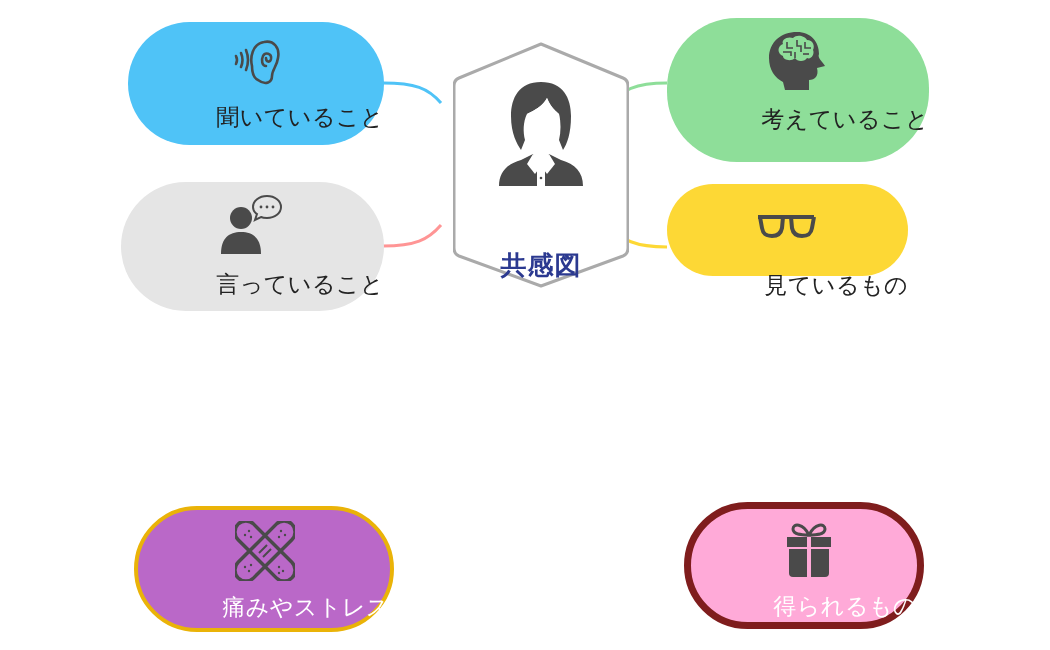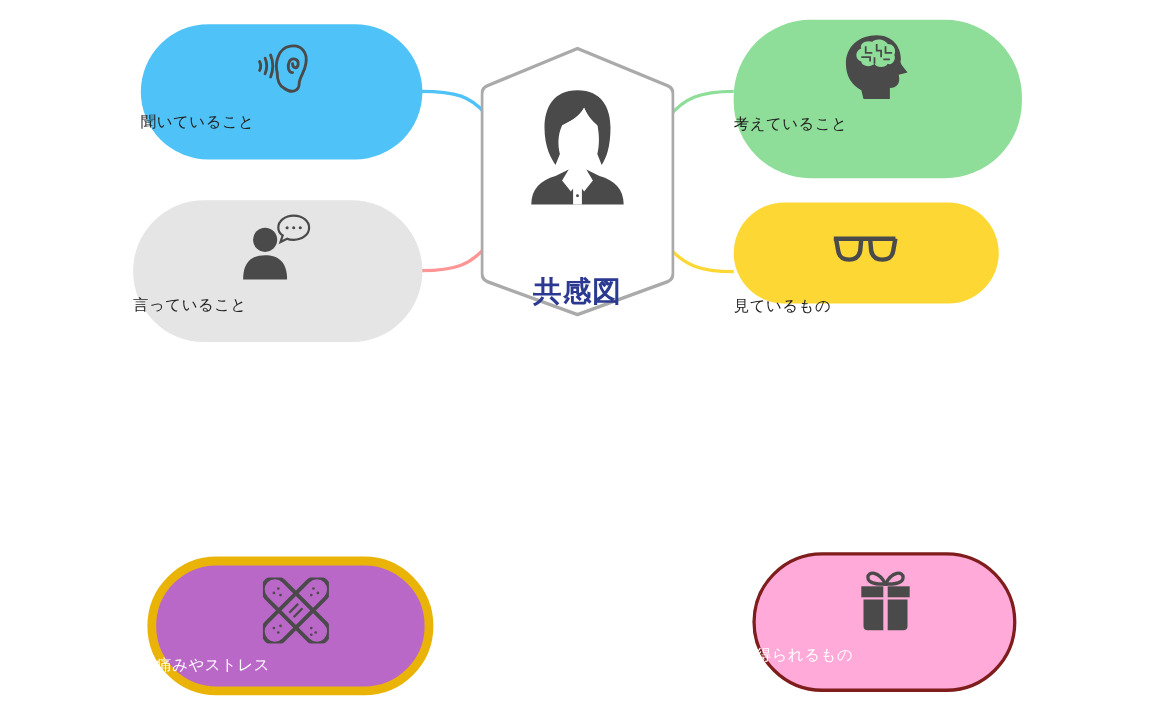--- a/index.html
+++ b/index.html
@@ -2,23 +2,23 @@
 <html><head>
 <meta charset="utf-8">
 <style>
   html, body { margin: 0; padding: 0; background: #ffffff; }
   body { width: 1050px; height: 650px; position: relative; overflow: hidden;
          font-family: "DejaVu Sans", "Liberation Sans", sans-serif; }
   .connectors { position: absolute; left: 0; top: 0; width: 1050px; height: 650px; }
   .node { position: absolute; border-radius: 70px; box-sizing: border-box;
           display: flex; flex-direction: column; align-items: center; }
   .node .icon { position: absolute; }
-  .node .label { position: absolute; left: 0; right: 0; text-align: left;
-                 font-size: 14px; color: #222222; letter-spacing: 0.5px; }
-  .center { position: absolute; left: 437px; top: 42px; width: 176px; height: 246px; }
+  .node .label { position: absolute; left: 0; right: 0; text-align: right;
+                 font-size: 23px; color: #222222; letter-spacing: 0.5px; }
+  .center { position: absolute; left: 453px; top: 42px; width: 176px; height: 246px; }
   .center svg { position: absolute; left: 0; top: 0; }
   .center .title { position: absolute; left: 0; right: 0; top: 206px; text-align: center;
                    font-size: 26px; font-weight: bold; color: #2b3990; letter-spacing: 1px; }
 </style>
 </head>
 <body>
 
 <svg class="connectors" viewBox="0 0 1050 650">
   <path d="M383,83 C415,83 428,88 441,103" fill="none" stroke="#4fc3f7" stroke-width="3"></path>
   <path d="M383,246 C415,246 428,240 441,225" fill="none" stroke="#ff9595" stroke-width="3"></path>
@@ -94,21 +94,21 @@
   <svg class="icon" width="62" height="28" viewBox="0 0 62 28" style="left:89px; top:28px;">
     <g fill="none" stroke="#4a4a4a" stroke-width="4" stroke-linejoin="round">
       <path d="M2,5 L58,5"></path>
       <path d="M4,5 L6,16 C7,22 10,24 16,24 C22,24 25,21 26,16 L27,5"></path>
       <path d="M35,5 L36,16 C37,21 40,24 46,24 C52,24 55,22 56,16 L58,5"></path>
     </g>
   </svg>
   <div class="label" style="top:86px;">見ているもの</div>
 </div>
 
-<div class="node" style="left:134px; top:506px; width:260px; height:126px; background:#ba68c8; border:8px solid #eab308;">
+<div class="node" style="left:134px; top:506px; width:260px; height:126px; background:#ba68c8; border:4px solid #eab308;">
   <svg class="icon" width="60" height="60" viewBox="0 0 60 60" style="left:97px; top:11px;">
     <g fill="none" stroke="#4a4a4a" stroke-width="3.5">
       <rect x="-8" y="19" width="76" height="22" rx="11" transform="rotate(45 30 30)"></rect>
       <rect x="-8" y="19" width="76" height="22" rx="11" transform="rotate(-45 30 30)"></rect>
     </g>
     <g stroke="#4a4a4a" stroke-width="2">
       <path d="M24,32 L32,24"></path>
       <path d="M28,36 L36,28"></path>
     </g>
     <g fill="#4a4a4a">
@@ -122,21 +122,21 @@
         <circle cx="50" cy="14" r="1.2"></circle>
         <circle cx="44" cy="16" r="1.2"></circle>
       <circle cx="10" cy="46" r="1.2"></circle>
         <circle cx="14" cy="50" r="1.2"></circle>
         <circle cx="16" cy="44" r="1.2"></circle>
     </g>
   </svg>
   <div class="label" style="top:82px; color:#ffffff;">痛みやストレス</div>
 </div>
 
-<div class="node" style="left:684px; top:502px; width:240px; height:127px; background:#ffaad8; border:3px solid #7f1d1d;">
+<div class="node" style="left:684px; top:502px; width:240px; height:127px; background:#ffaad8; border:7px solid #7f1d1d;">
   <svg class="icon" width="48" height="58" viewBox="0 0 48 58" style="left:94px; top:12px;">
     <g fill="none" stroke="#4a4a4a" stroke-width="3">
       <path d="M24,14 C18,2 8,2 8,8 C8,14 18,14 24,14 Z"></path>
       <path d="M24,14 C30,2 40,2 40,8 C40,14 30,14 24,14 Z"></path>
     </g>
     <rect x="2" y="16" width="20" height="10" fill="#4a4a4a"></rect>
     <rect x="26" y="16" width="20" height="10" fill="#4a4a4a"></rect>
     <path d="M4,28 L22,28 L22,56 L8,56 Q4,56 4,52 Z" fill="#4a4a4a"></path>
     <path d="M26,28 L44,28 L44,52 Q44,56 40,56 L26,56 Z" fill="#4a4a4a"></path>
   </svg>

